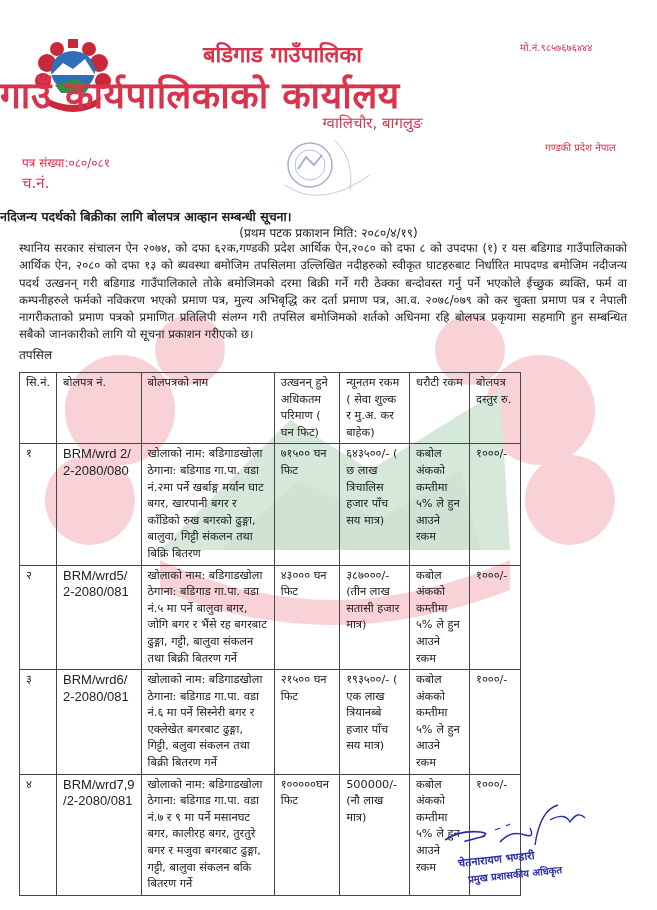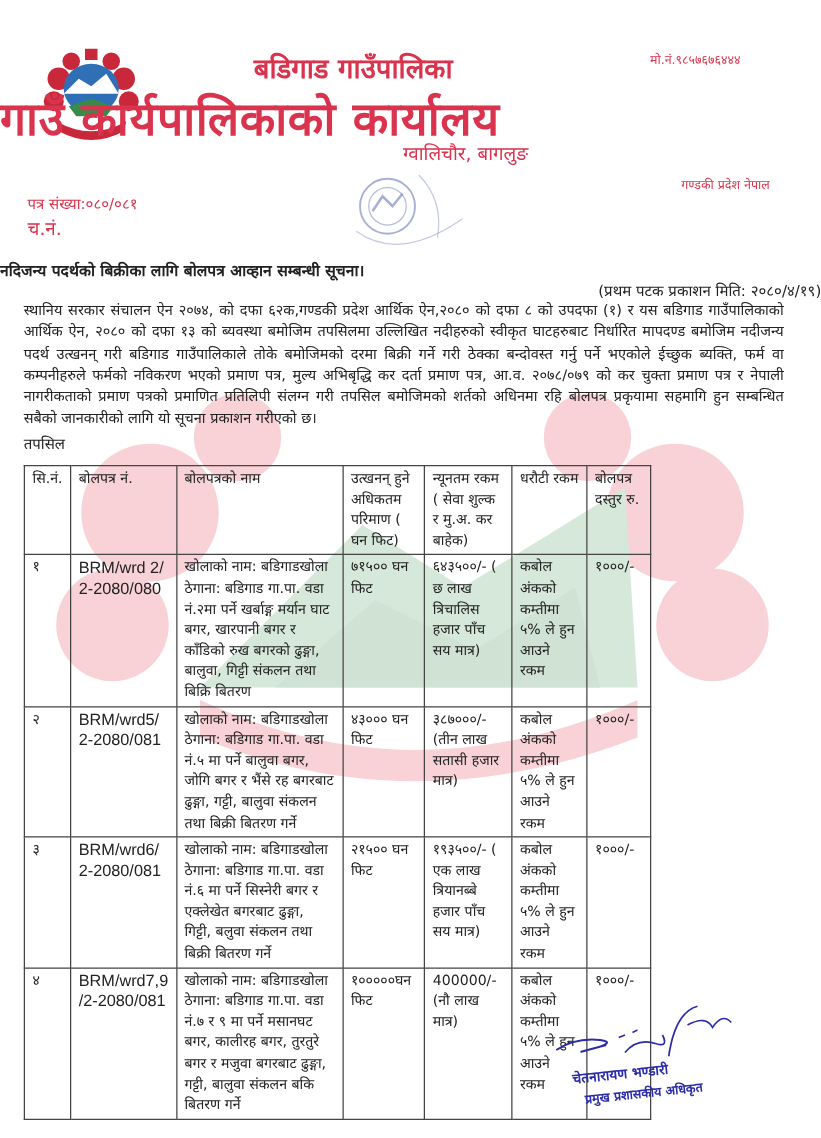--- a/index.html
+++ b/index.html
@@ -14,21 +14,21 @@
   .hdr-line2 { position: absolute; left: 0; width: 657px; top: 68px; text-align: left; font-size: 37px; color: #d9334d; font-weight: bold; letter-spacing: 0.5px; }
   .hdr-line3 { position: absolute; left: 0; width: 657px; top: 112px; text-align: center; font-size: 15px; color: #d9334d; margin-left: 44px; }
   .phone { position: absolute; left: 520px; top: 40px; font-size: 10px; color: #d9334d; }
   .province { position: absolute; left: 545px; top: 140px; font-size: 10px; color: #d9334d; }
   .letter-no { position: absolute; left: 22px; top: 154px; font-size: 12px; color: #d9334d; }
   .ch-no { position: absolute; left: 22px; top: 172px; font-size: 15px; color: #d9334d; }
 
   .stamp { position: absolute; left: 280px; top: 135px; width: 100px; height: 72px; }
 
   .notice-title { position: absolute; left: 0; width: 657px; top: 208px; text-align: left; font-size: 12.5px; font-weight: bold; color: #222; }
-  .notice-sub { position: absolute; left: 0; width: 657px; top: 224px; text-align: right; font-size: 12px; color: #222; }
+  .notice-sub { position: absolute; left: 0; width: 657px; top: 224px; text-align: center; font-size: 12px; color: #222; }
   .body-text { position: absolute; left: 19px; width: 608px; top: 240px; font-size: 11.6px; line-height: 17.3px; color: #222; text-align: justify; }
   .tapsil { position: absolute; left: 19px; top: 346px; font-size: 12px; color: #222; }
 
   table.bids { position: absolute; left: 19px; top: 372px; width: 502px; border-collapse: collapse; font-size: 11.3px; color: #222; padding-left: 19px; }
   table.bids td, table.bids th { border: 1px solid #444; vertical-align: top; padding: 2px 6px; font-weight: normal; text-align: left; line-height: 16.6px; }
   table.bids th { height: 68px; }
   .c1 { width: 35px; } .c2 { width: 72px; } .c3 { width: 205px; } .c4 { width: 70px; } .c5 { width: 76px; } .c6 { width: 77px; } .c7 { width: 58px; }
   .bidno { font-family: "Liberation Sans", sans-serif; font-size: 13px; line-height: 19px; margin-top: 40px; }
   .row1 td { height: 86px; } .row2 td { height: 82px; } .row3 td { height: 80px; } .row4 td { height: 90px; }
 
@@ -134,21 +134,21 @@
     <td>१०००/-</td>
   </tr>
   <tr class="row4">
     <td>४</td>
     <td class="bidno">BRM/wrd7,9 /2-2080/081</td>
     <td>
           <div>खोलाको नाम: बडिगाडखोला</div>
           <div>ठेगाना: बडिगाड गा.पा. वडा नं.७ र ९ मा पर्ने मसानघट बगर, कालीरह बगर, तुरतुरे बगर र मजुवा बगरबाट ढुङ्गा, गट्टी, बालुवा संकलन बकि बितरण गर्ने</div>
         </td>
     <td>१०००००घन फिट</td>
-    <td>400000/-(नौ लाख मात्र)</td>
+    <td>500000/-(नौ लाख मात्र)</td>
     <td>कबोल अंकको कम्तीमा ५% ले हुन आउने रकम</td>
     <td>१०००/-</td>
   </tr>
 </tbody>
   </table>
 
 <svg class="signature" viewBox="0 0 150 50">
   <path d="M5 40 Q20 30 40 32 Q55 34 30 40 Q15 44 45 36" fill="none" stroke="#2a2ca8" stroke-width="1.6"></path>
   <path d="M60 42 Q70 30 85 35 Q95 38 90 28" fill="none" stroke="#2a2ca8" stroke-width="1.4"></path>
   <path d="M95 45 Q100 10 118 5" fill="none" stroke="#2a2ca8" stroke-width="1.4"></path>

